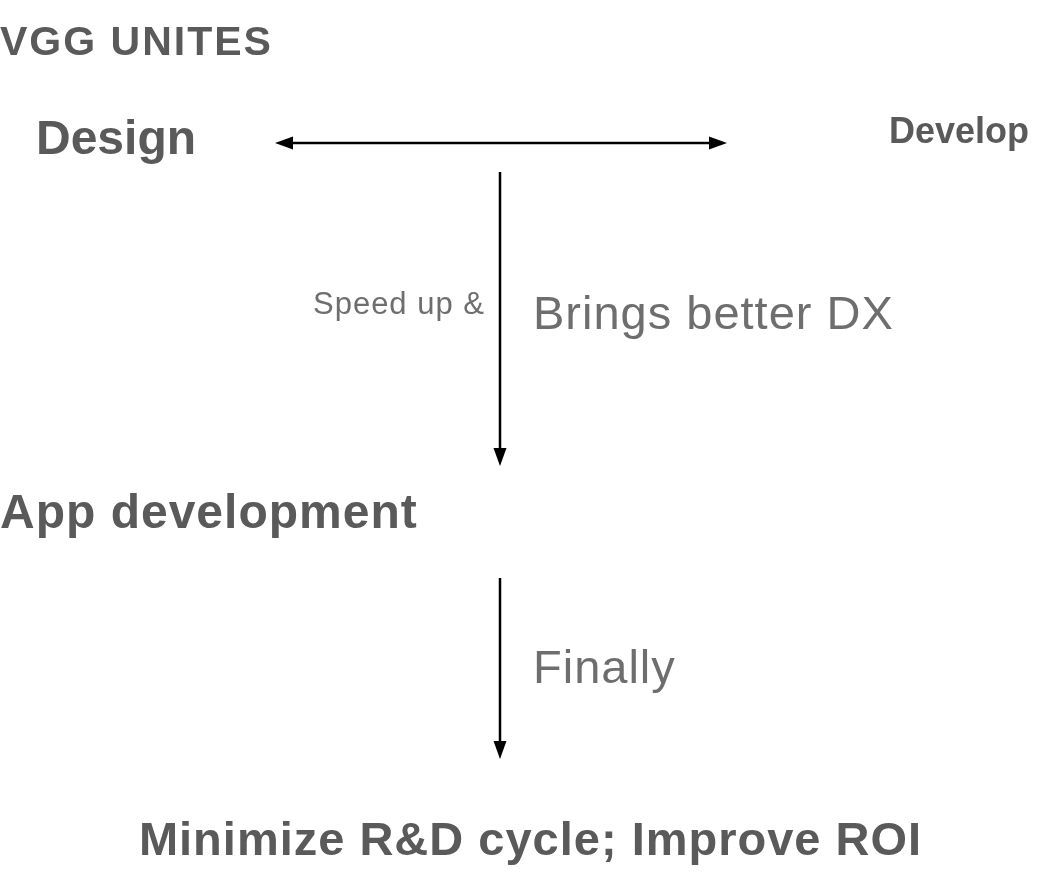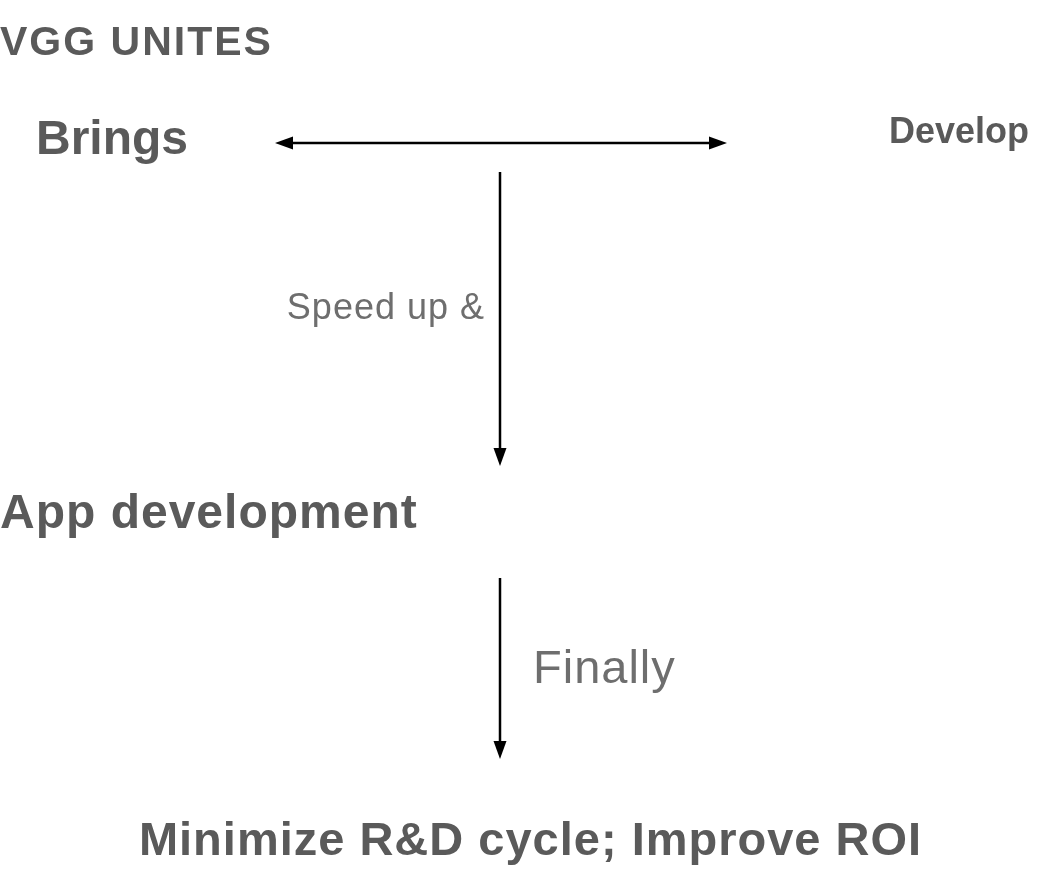--- a/index.html
+++ b/index.html
@@ -42,21 +42,21 @@
     font-size: 48px;
   }
   .node-develop {
     top: 110px;
     right: 8px;
     font-size: 36px;
   }
   .edge-speed {
     top: 286px;
     right: 552px;
-    font-size: 36px;
+    font-size: 31px;
     letter-spacing: 1px;
   }
   .edge-dx {
     top: 286px;
     left: 533px;
     font-size: 47px;
     letter-spacing: 1px;
   }
   .node-app {
     top: 484px;
@@ -97,21 +97,21 @@
     stroke: none;
   }
 </style>
 </head>
 <body>
 
 <div class="canvas">
 
   <div class="txt heading title">VGG UNITES</div>
 
-  <div class="txt heading node-design">Brings</div>
+  <div class="txt heading node-design">Design</div>
 
   <div class="txt heading node-develop">Develop</div>
 
   <svg class="arrow-layer" viewBox="0 0 1037 896">
     <g>
       <line x1="291" y1="143" x2="711" y2="143"></line>
       <polygon points="275,143 293,136.5 293,149.5"></polygon>
       <polygon points="727,143 709,136.5 709,149.5"></polygon>
     </g>
     <g>
@@ -119,20 +119,21 @@
       <polygon points="500,466 493.5,448 506.5,448"></polygon>
     </g>
     <g>
       <line x1="500" y1="578" x2="500" y2="743"></line>
       <polygon points="500,759 493.5,741 506.5,741"></polygon>
     </g>
   </svg>
 
   <div class="txt annotation edge-speed">Speed up &amp;</div>
 
+  <div class="txt annotation edge-dx">Brings better DX</div>
 
   <div class="txt heading node-app">App development</div>
 
   <div class="txt annotation edge-finally">Finally</div>
 
   <div class="txt heading node-outcome">Minimize R&amp;D cycle; Improve ROI</div>
 
 </div>
 
 </body></html>

